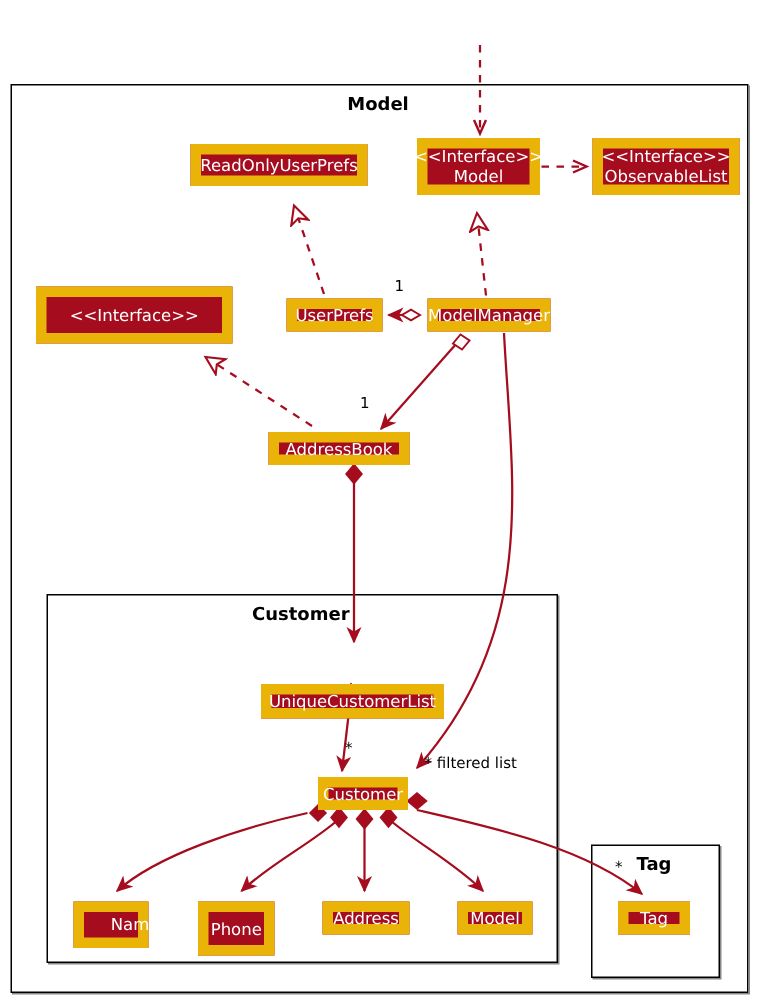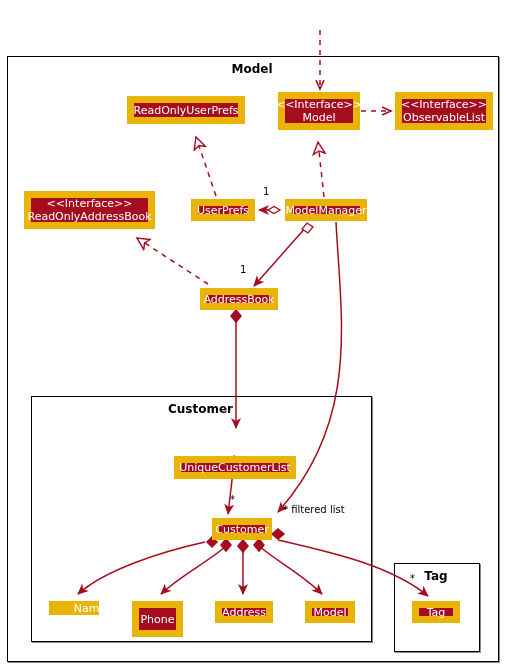--- a/index.html
+++ b/index.html
@@ -101,38 +101,37 @@
       <div class="cls" style="left: 278px; top: 92px; width: 82px; height: 38px;">
         <div class="stereo">&lt;&lt;Interface&gt;&gt;</div>
         <div class="nm">Model</div>
       </div>
       <div class="cls" style="left: 395px; top: 92px; width: 98px; height: 38px;">
         <div class="stereo">&lt;&lt;Interface&gt;&gt;</div>
         <div class="nm">ObservableList</div>
       </div>
       <div class="cls" style="left: 24px; top: 191px; width: 131px; height: 38px;">
         <div class="stereo">&lt;&lt;Interface&gt;&gt;</div>
-        <div class="nm">ReadOnlyAddressBook</div>
       </div>
       <div class="cls" style="left: 191px; top: 199px; width: 64px; height: 22px;">
         <div class="nm">UserPrefs</div>
       </div>
       <div class="cls" style="left: 285px; top: 199px; width: 82px; height: 22px;">
         <div class="nm">ModelManager</div>
       </div>
-      <div class="cls" style="left: 200px; top: 288px; width: 78px; height: 22px;">
+      <div class="cls" style="left: 179px; top: 288px; width: 94px; height: 22px;">
         <div class="nm">AddressBook</div>
       </div>
       <div class="cls" style="left: 174px; top: 432px; width: 122px; height: 23px; margin-top: 24px;">
         <div class="nm">UniqueCustomerList</div>
       </div>
       <div class="cls" style="left: 212px; top: 518px; width: 60px; height: 22px;">
         <div class="nm">Customer</div>
       </div>
-      <div class="cls" style="left: 49px; top: 601px; width: 50px; height: 14px; padding-left: 32px;">
+      <div class="cls" style="left: 49px; top: 601px; width: 50px; height: 31px; padding-left: 32px;">
         <div class="nm">Name</div>
       </div>
       <div class="cls" style="left: 132px; top: 601px; width: 51px; height: 36px; text-align: right;">
         <div class="nm">Phone</div>
       </div>
       <div class="cls" style="left: 215px; top: 601px; width: 58px; height: 22px;">
         <div class="nm">Address</div>
       </div>
       <div class="cls" style="left: 305px; top: 601px; width: 50px; height: 22px;">
         <div class="nm">Model</div>

